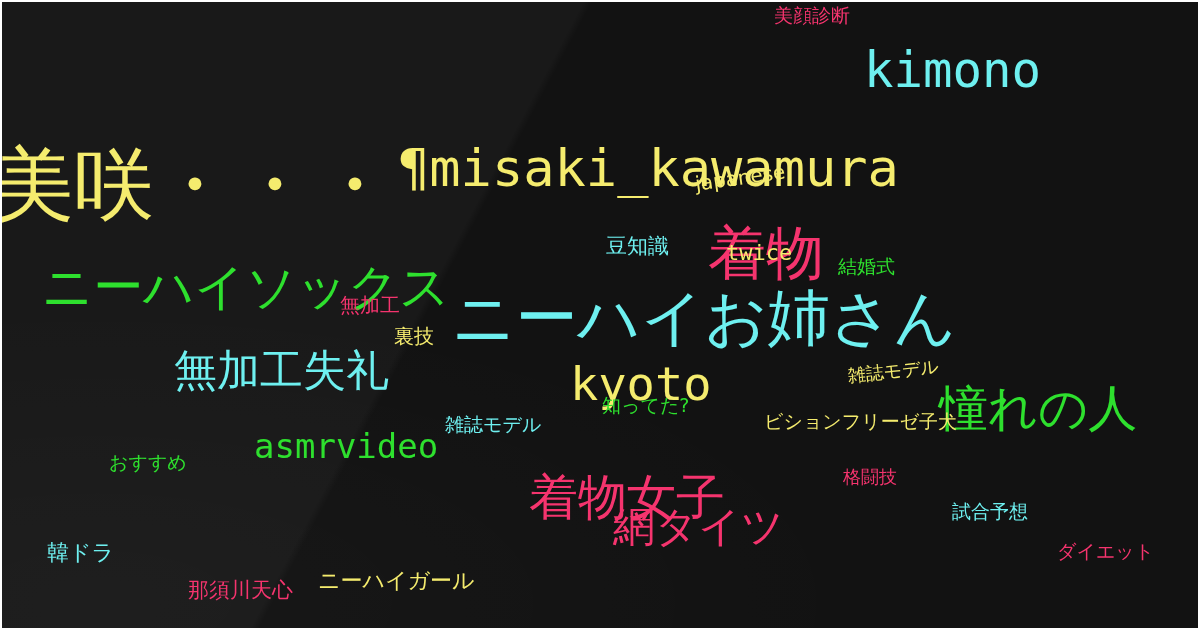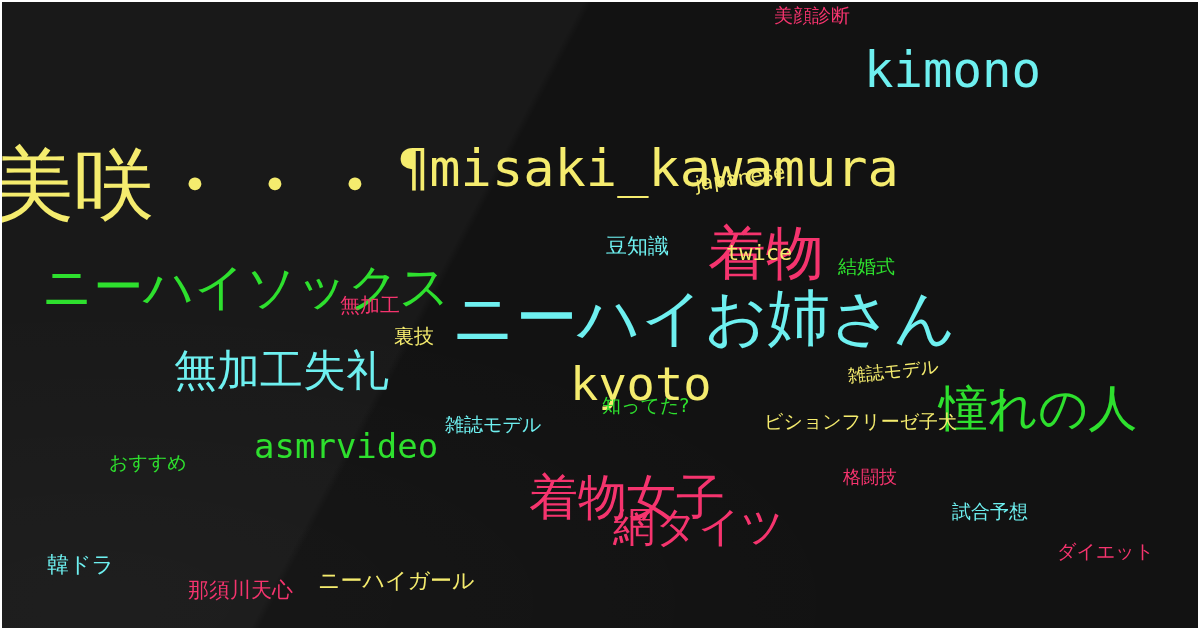--- a/index.html
+++ b/index.html
@@ -81,17 +81,17 @@
     <div class="word sans" style="left: 937px; top: 382px; font-size: 49px; color: rgb(46, 224, 46);">憧れの人</div>
     <div class="word sans" style="left: 600px; top: 394px; font-size: 19px; color: rgb(46, 224, 46);">知ってた?</div>
     <div class="word sans" style="left: 443px; top: 413px; font-size: 19px; color: rgb(110, 240, 240);">雑誌モデル</div>
     <div class="word sans" style="left: 762px; top: 410px; font-size: 19px; color: rgb(245, 236, 110);">ビションフリーゼ子犬</div>
     <div class="word mono" style="left: 252px; top: 427px; font-size: 34px; color: rgb(46, 224, 46);">asmrvideo</div>
     <div class="word sans" style="left: 107px; top: 451px; font-size: 19px; color: rgb(46, 224, 46);">おすすめ</div>
     <div class="word sans" style="left: 841px; top: 466px; font-size: 18px; color: rgb(245, 52, 110);">格闘技</div>
     <div class="word sans" style="left: 527px; top: 471px; font-size: 49px; color: rgb(245, 52, 110);">着物女子</div>
     <div class="word sans" style="left: 950px; top: 500px; font-size: 19px; color: rgb(110, 240, 240);">試合予想</div>
     <div class="word sans" style="left: 611px; top: 504px; font-size: 42px; color: rgb(245, 52, 110);">網タイツ</div>
-    <div class="word sans" style="left: 45px; top: 540px; font-size: 22px; color: rgb(110, 240, 240); margin-top: 12px;">韓ドラ</div>
+    <div class="word sans" style="left: 45px; top: 540px; font-size: 22px; color: rgb(110, 240, 240);">韓ドラ</div>
     <div class="word sans" style="left: 1055px; top: 540px; font-size: 19px; color: rgb(245, 52, 110);">ダイエット</div>
     <div class="word sans" style="left: 316px; top: 568px; font-size: 22px; color: rgb(245, 236, 110);">ニーハイガール</div>
     <div class="word sans" style="left: 186px; top: 578px; font-size: 21px; color: rgb(245, 52, 110);">那須川天心</div>
   </div>
 
 </body></html>

